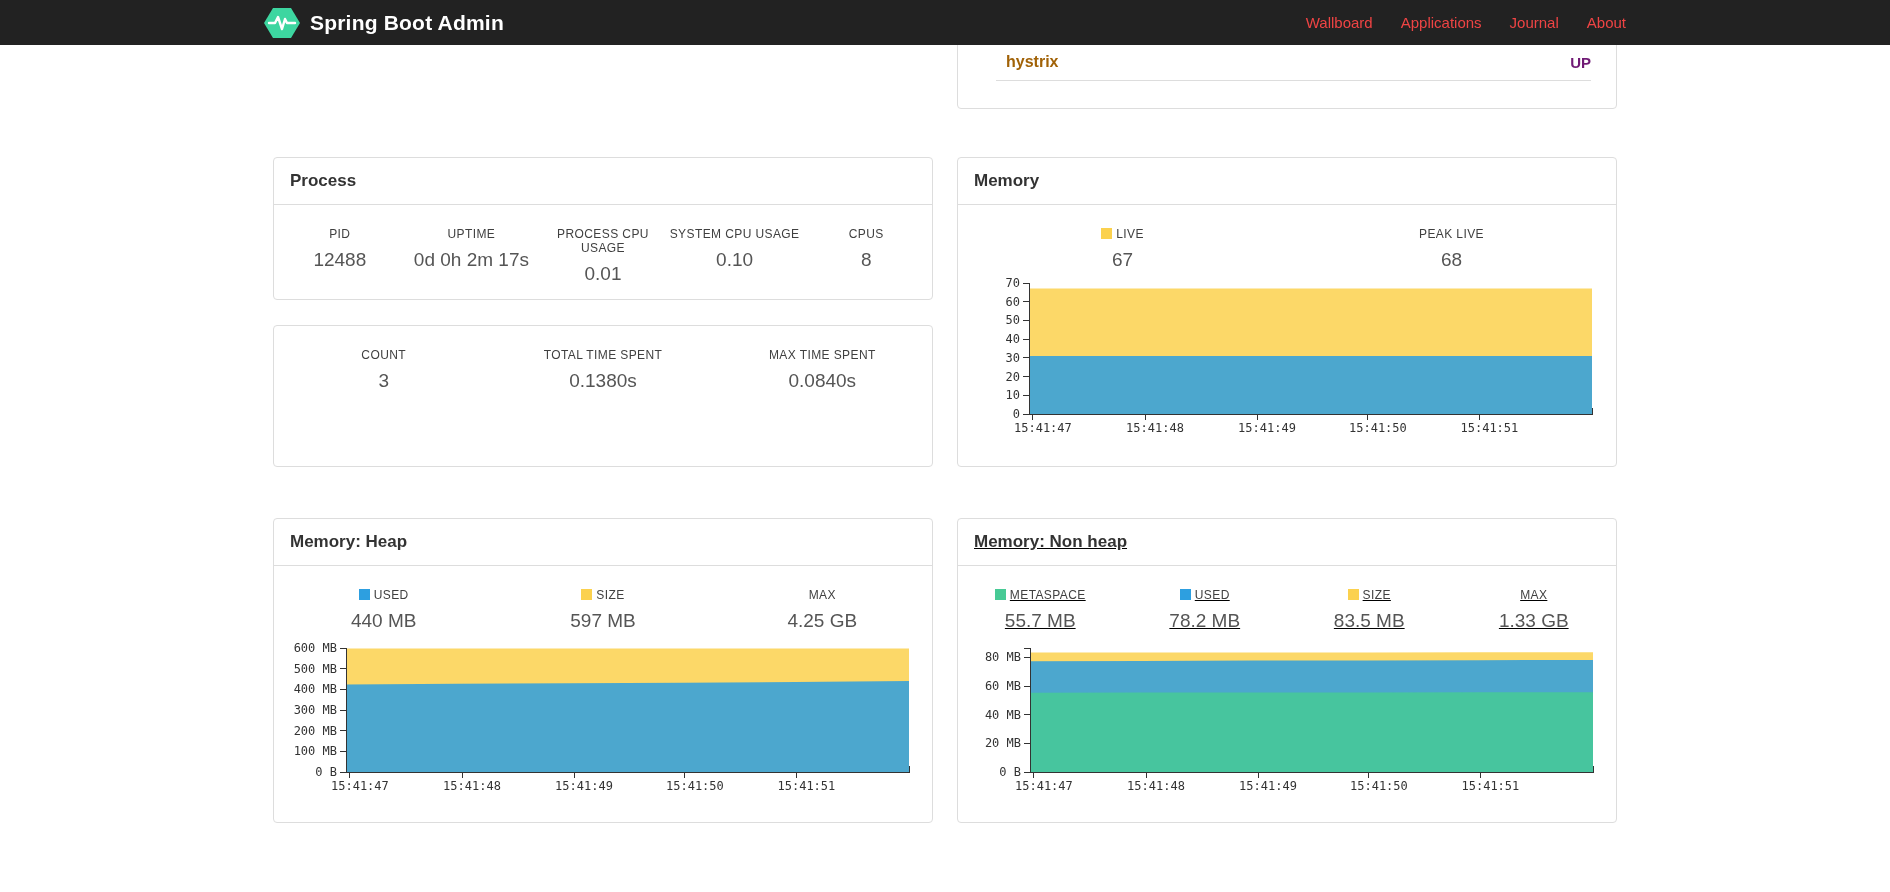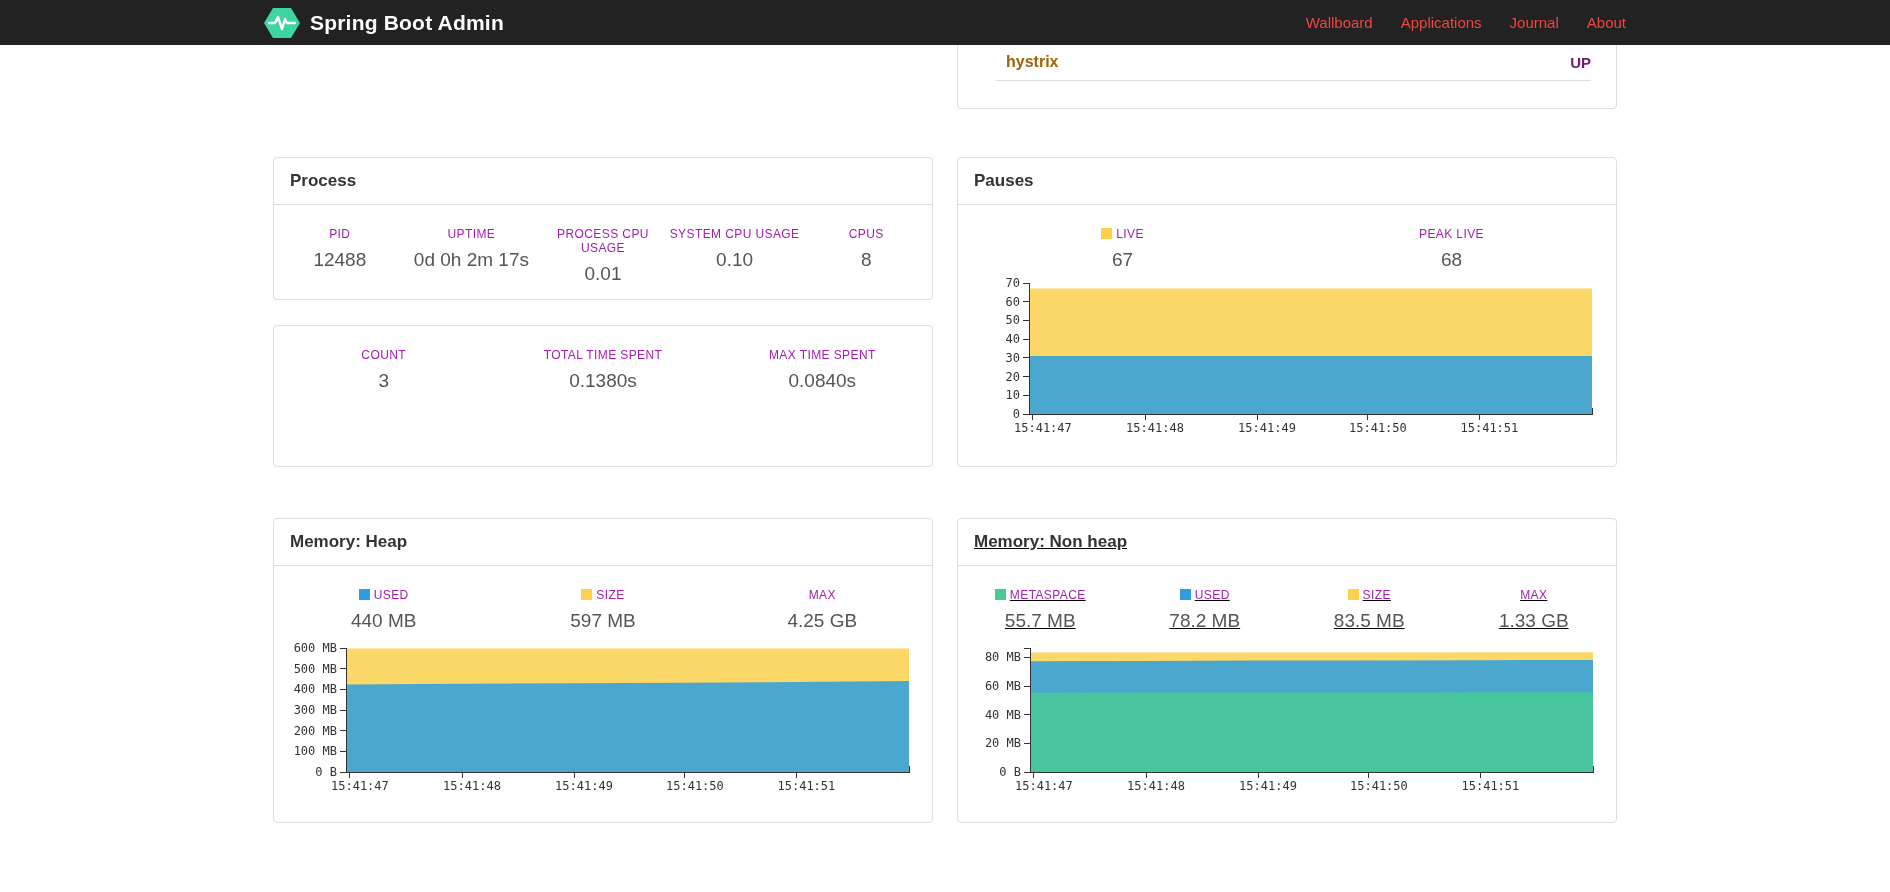--- a/index.html
+++ b/index.html
@@ -35,21 +35,21 @@
   
   .p-process { margin-top:112px; height:143px; }
   .p-gc      { margin-top:25px;  height:142px; }
   .p-heap    { margin-top:51px;  height:305px; }
   .p-threads { margin-top:48px;  height:310px; }
   .p-nonheap { margin-top:51px;  height:305px;text-decoration:underline; }
 
   
   .stats { display:flex; margin-top:22px; text-align:center; }
   .stat { flex:1; }
-  .stat-label { font-size:12px; color:#a21caf; letter-spacing:.4px; }
+  .stat-label { font-size:12px; color:#404040; letter-spacing:.4px; }
   .swatch { display:inline-block; width:11px; height:11px; margin-right:4px; vertical-align:-1px; }
   .stat-value { font-size:19px; color:#555; margin-top:8px; }
 
   
   .chart-svg { position:absolute; left:0; top:0; pointer-events:none; }
   .tick-text { font-family:"DejaVu Sans Mono", monospace; font-size:12px; fill:#333; }
   .axis { fill:none; stroke:#333; stroke-width:1; shape-rendering:crispEdges; }
 </style>
 </head>
 <body>
@@ -178,21 +178,21 @@
 
     <div class="panel panel-apps">
       <div class="app-row">
         <span class="app-name">hystrix</span>
         <span class="app-status">UP</span>
       </div>
     </div>
 
     <div class="panel p-threads">
       <div class="panel-heading">
-        <span class="panel-title">Pauses</span>
+        <span class="panel-title">Memory</span>
       </div>
       <div class="stats">
           <div class="stat">
             <div class="stat-label"><span class="swatch" style="background: rgb(251, 209, 78);"></span>LIVE</div>
             <div class="stat-value">67</div>
           </div>
           <div class="stat">
             <div class="stat-label">PEAK LIVE</div>
             <div class="stat-value">68</div>
           </div>

